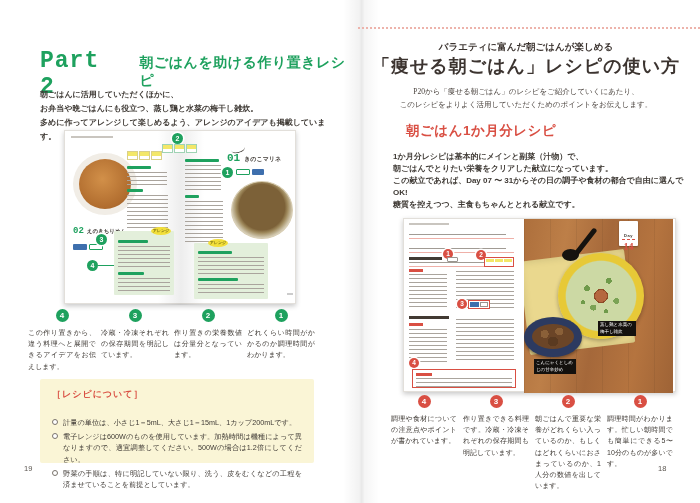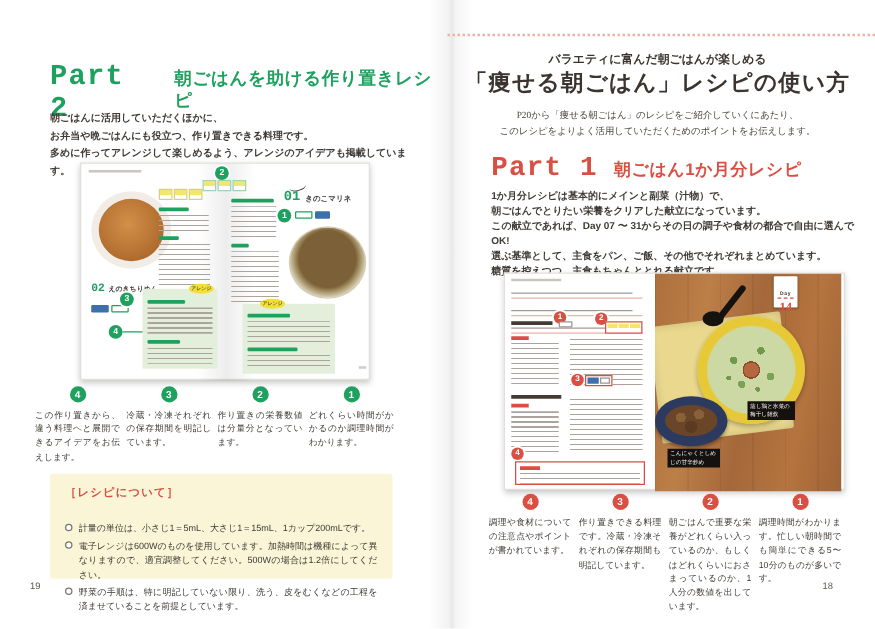--- a/index.html
+++ b/index.html
@@ -57,21 +57,21 @@
 
   <section class="abs" style="left:0;top:0;width:352px;height:503px">
 
     <div class="abs" style="left:40px;top:48px;display:flex;align-items:baseline">
       <span class="mono g" style="font-size:23px;font-weight:bold;letter-spacing:1px">Part 2</span>
       <h2 class="g" style="font-size:14px;font-weight:bold;margin-left:14px;letter-spacing:.5px">朝ごはんを助ける作り置きレシピ</h2>
     </div>
 
     <div class="abs" style="left:40px;top:88px;width:300px">
       <p style="font-size:8px;line-height:14px;font-weight:bold">朝ごはんに活用していただくほかに、</p>
-      <p style="font-size:8px;line-height:14px;font-weight:bold">お弁当や晩ごはんにも役立つ、作り置きできる料理です。</p>
+      <p style="font-size:8px;line-height:14px;font-weight:bold">お弁当や晩ごはんにも役立つ、蒸し鶏と水菜の梅干し雑炊。</p>
       <p style="font-size:8px;line-height:14px;font-weight:bold">多めに作ってアレンジして楽しめるよう、アレンジのアイデアも掲載しています。</p>
     </div>
 
     <figure class="abs minifig" style="left:64px;top:130px;width:232px;height:174px">
       <div class="abs fold" style="left:0;top:0;width:232px;height:174px"></div>
 
       <div class="abs hdr-line" style="left:6px;top:5px;width:42px"></div>
       <div class="abs" style="left:8px;top:22px;width:64px;height:62px;border-radius:50%;background:#f1ede6">
         <div class="abs" style="left:6px;top:6px;width:52px;height:50px;border-radius:50%;background:radial-gradient(circle at 45% 40%,#d29049,#b06c2e 70%,#8f5524)"></div>
       </div>
@@ -178,29 +178,27 @@
 
     <p class="abs serif" style="left:5px;top:41px;width:338px;text-align:center;font-size:9.5px;font-weight:bold;color:#3c3430">バラエティに富んだ朝ごはんが楽しめる</p>
     <h1 class="abs serif" style="left:5px;top:54px;width:338px;text-align:center;font-size:18px;font-weight:bold;letter-spacing:1px;color:#3c3430">「痩せる朝ごはん」レシピの使い方</h1>
 
     <div class="abs serif" style="left:5px;top:85px;width:338px;text-align:center">
       <p style="font-size:7.5px;line-height:1.75;color:#4a433e">P20から「痩せる朝ごはん」のレシピをご紹介していくにあたり、</p>
       <p style="font-size:7.5px;line-height:1.75;color:#4a433e">このレシピをよりよく活用していただくためのポイントをお伝えします。</p>
     </div>
 
     <div class="abs" style="left:41px;top:122px;display:flex;align-items:baseline">
-      <span class="mono r" style="font-size:22px;font-weight:bold;letter-spacing:1px">Part 1</span>
       <h2 class="r" style="font-size:13.5px;font-weight:bold;margin-left:13px;letter-spacing:.5px">朝ごはん1か月分レシピ</h2>
     </div>
 
     <div class="abs" style="left:41px;top:151px;width:300px">
       <p style="font-size:8px;line-height:12px;font-weight:bold">1か月分レシピは基本的にメインと副菜（汁物）で、</p>
       <p style="font-size:8px;line-height:12px;font-weight:bold">朝ごはんでとりたい栄養をクリアした献立になっています。</p>
       <p style="font-size:8px;line-height:12px;font-weight:bold">この献立であれば、Day 07 〜 31からその日の調子や食材の都合で自由に選んでOK!</p>
-      <p style="font-size:8px;line-height:12px;font-weight:bold">選ぶ基準として、主食をパン、ご飯、その他でそれぞれまとめています。</p>
       <p style="font-size:8px;line-height:12px;font-weight:bold">糖質を控えつつ、主食もちゃんととれる献立です。</p>
     </div>
 
     <figure class="abs minifig" style="left:51px;top:218px;width:273px;height:174px">
       <div class="abs hdr-line" style="left:5px;top:4px;width:40px"></div>
       <div class="abs ulrow" style="left:5px;top:13px;width:105px"></div>
       <div class="abs ulrow" style="left:5px;top:20px;width:105px"></div>
       <div class="abs ulrow" style="left:5px;top:27px;width:105px"></div>
 
       <div class="abs dk" style="left:5px;top:38px;width:33px"></div>

